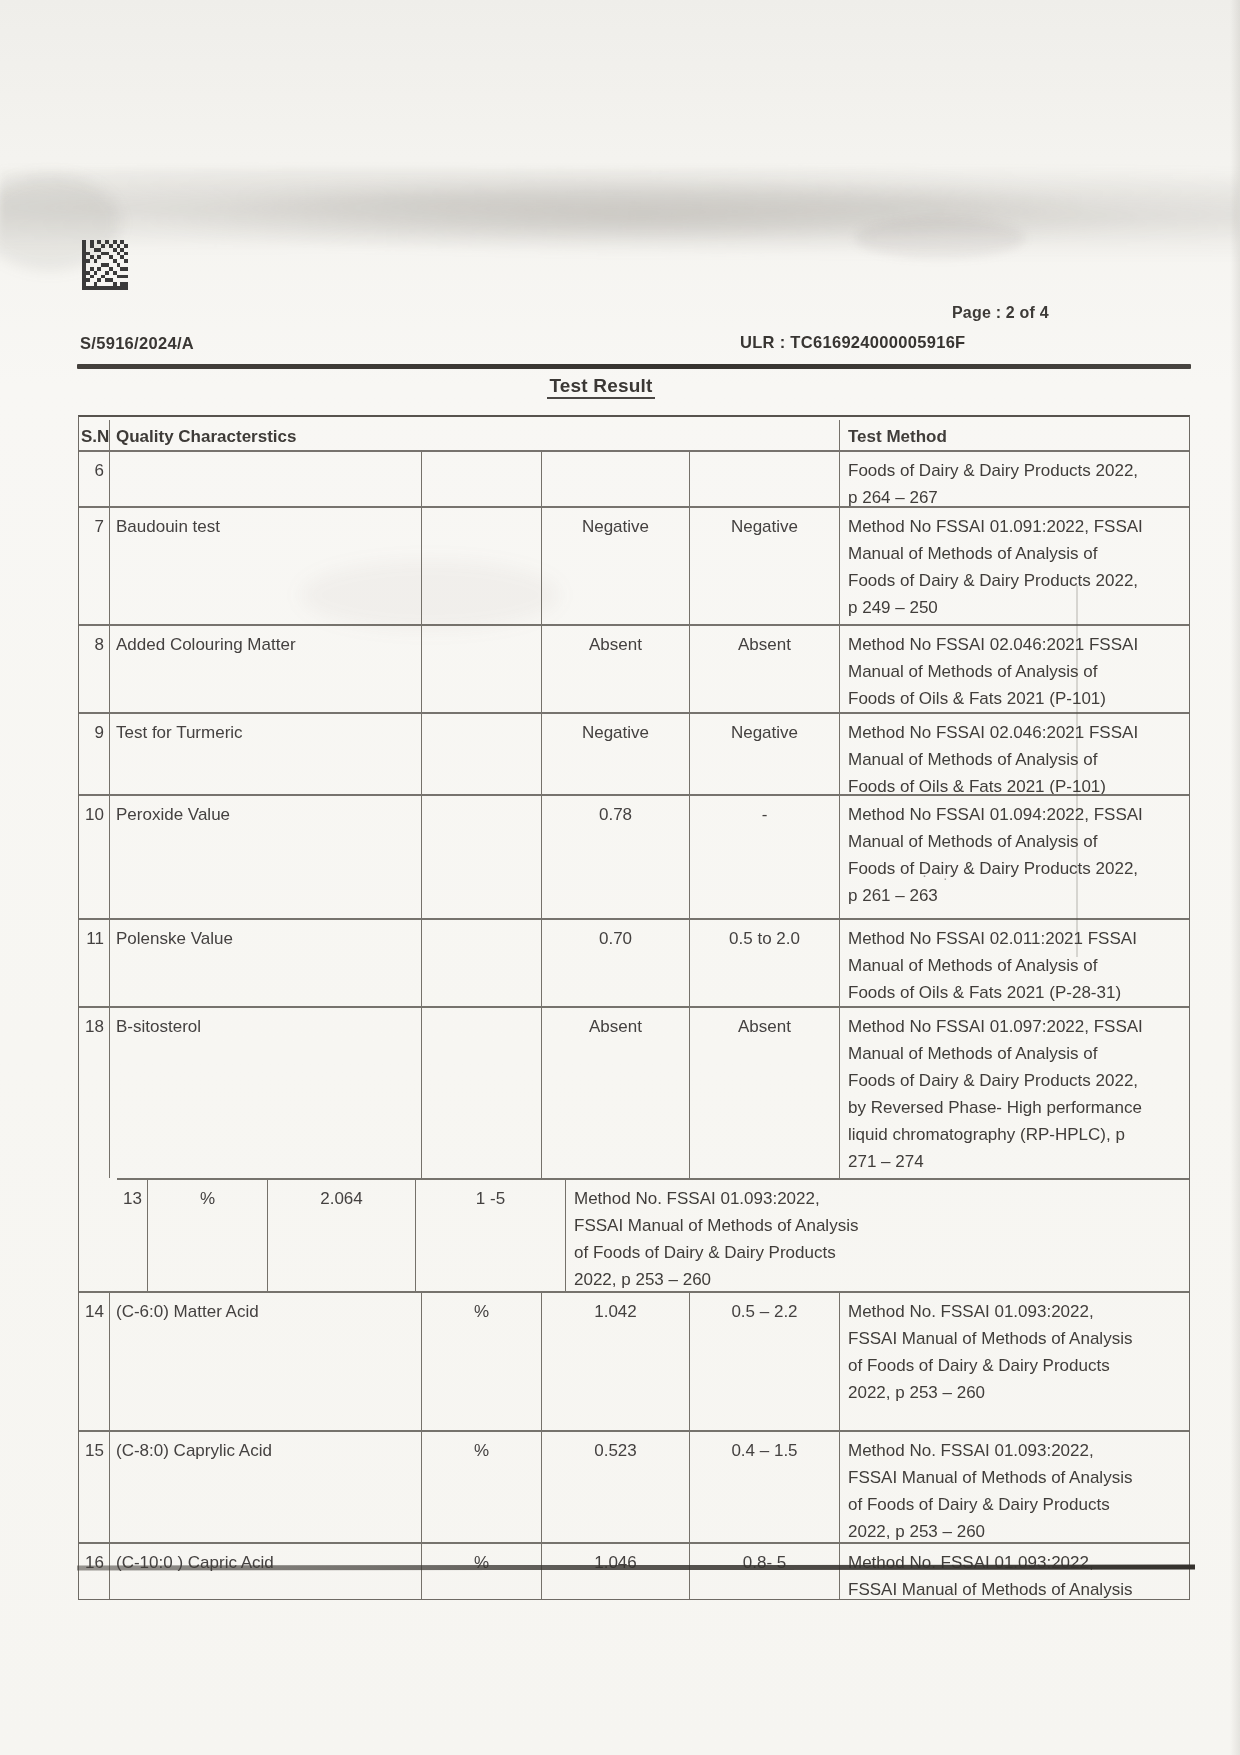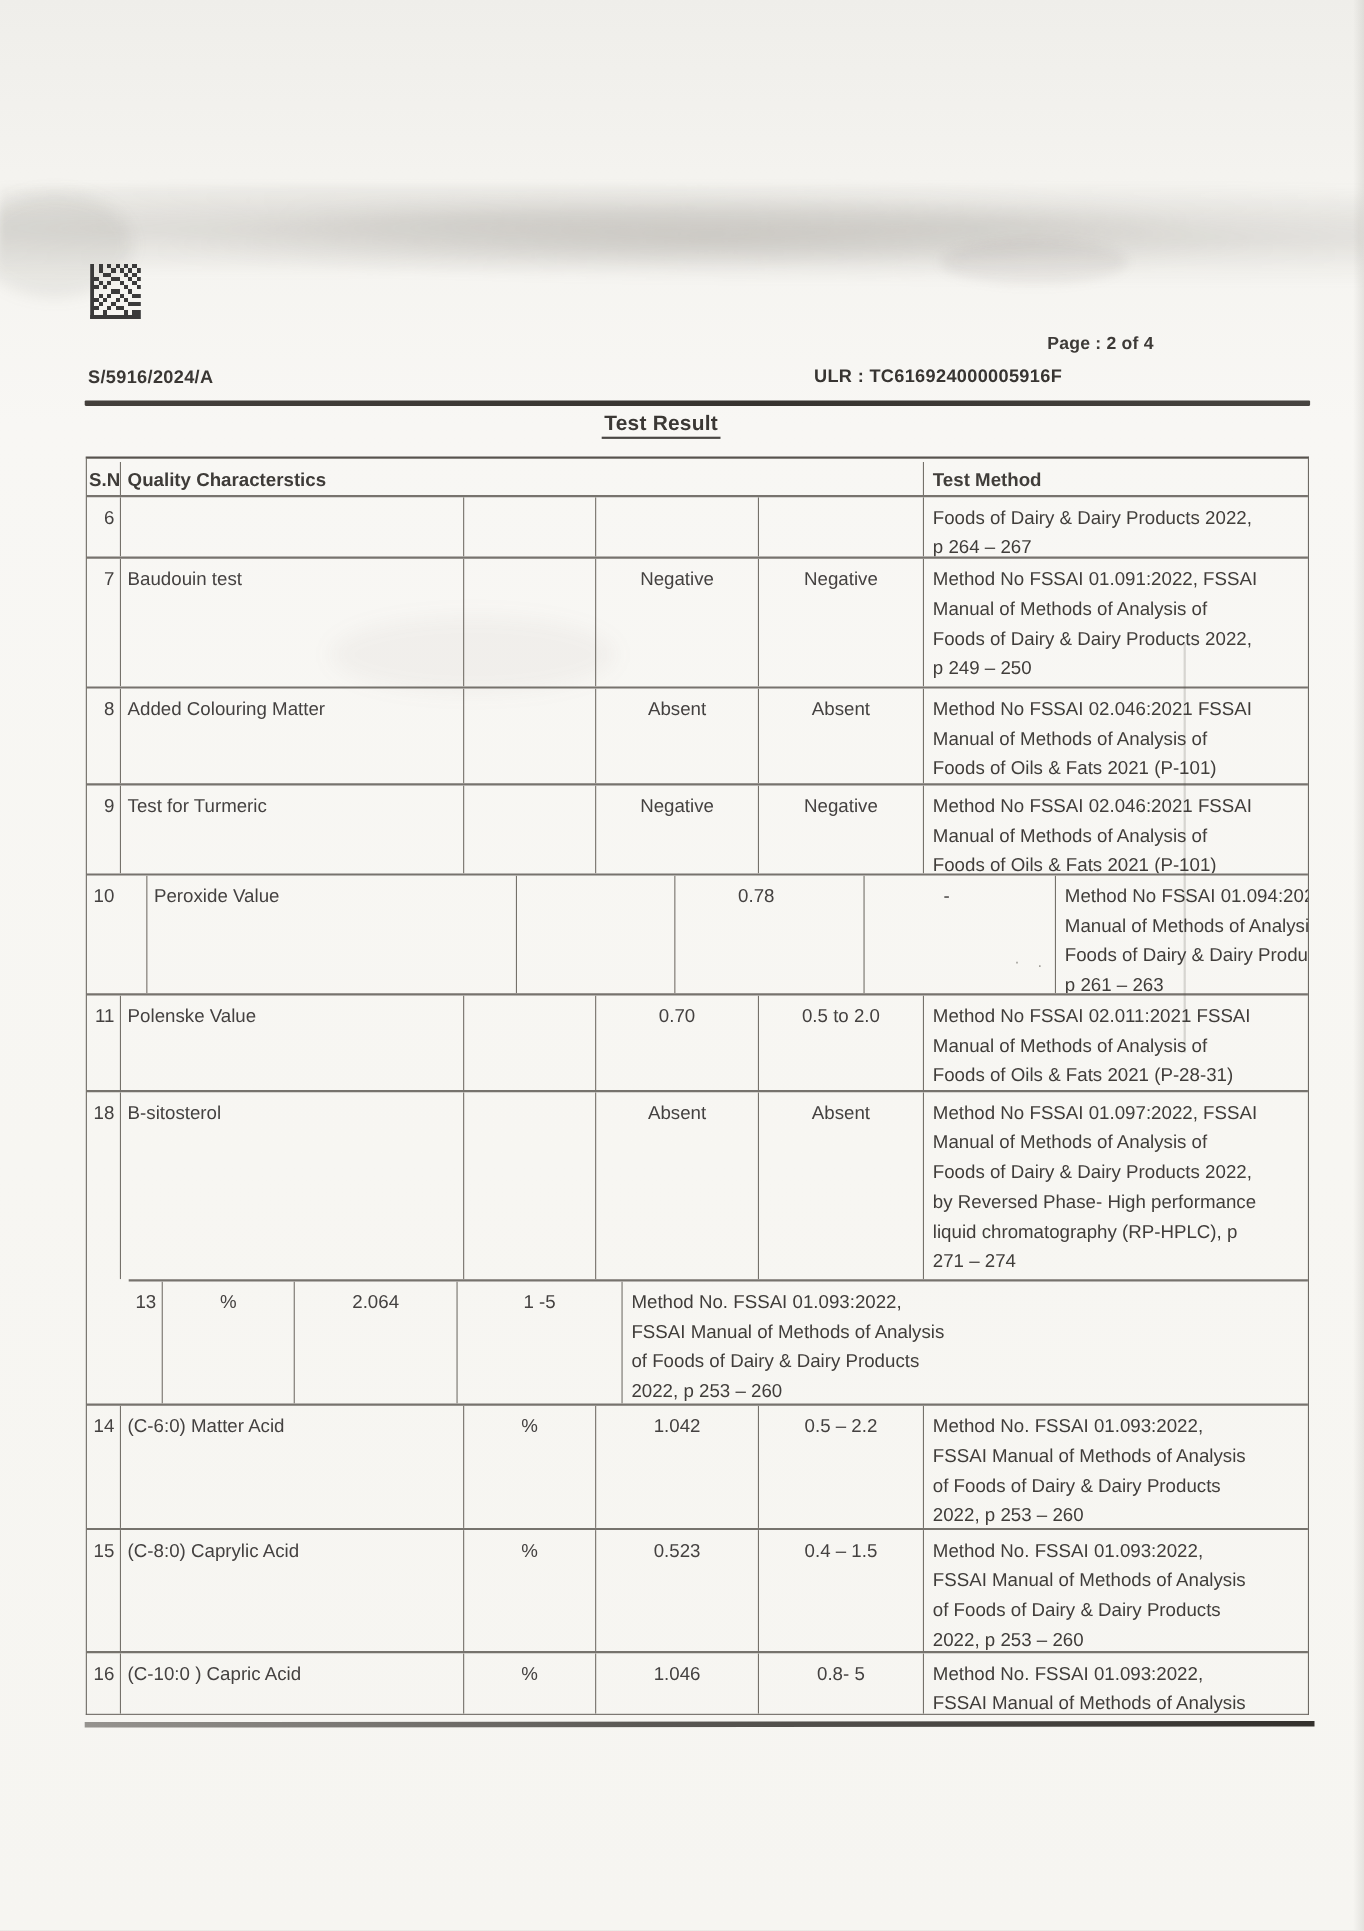--- a/index.html
+++ b/index.html
@@ -65,22 +65,22 @@
   .c-u{width:120px;text-align:center;}
   .c-r{width:148px;text-align:center;}
   .c-l{width:150px;text-align:center;}
   .c-m{width:350px;padding:5px 10px 5px 8px;text-align:left;white-space:pre-line;color:#403d3a;}
   .thead{height:33px;font-weight:bold;color:#3e3b38;padding-top:3px;}
   .thead .td{padding-top:3px;}
   .thead .c-sno{text-align:left;padding-left:2px;padding-right:0;}
   .thead .c-u,.thead .c-r,.thead .c-l{text-align:center;margin-top:30px;}
   .thead .c-m{white-space:normal;}
   .rh0{height:56px;}  .rh1{height:118px;} .rh2{height:88px;}  .rh3{height:82px;}
-  .rh4{height:109px;gap:24px;} .rh5{height:88px;}  .rh6{height:172px;} .rh7{height:113px;margin-left:38px;}
-  .rh8{height:113px;} .rh9{height:112px;} .rh10{height:57px;}
+  .rh4{height:124px;} .rh5{height:88px;}  .rh6{height:172px;} .rh7{height:113px;margin-left:38px;}
+  .rh8{height:139px;} .rh9{height:112px;} .rh10{height:57px;}
   .rule-bottom{position:absolute;left:77px;top:1565px;width:1118px;height:5px;
     background:linear-gradient(90deg,rgba(70,66,61,.55),rgba(52,49,45,.8) 45%,#34312d);
     transform:rotate(-0.05deg);}
 </style>
 </head>
 <body>
 
 <div class="page">
 
   <div class="ghost-band"></div>

